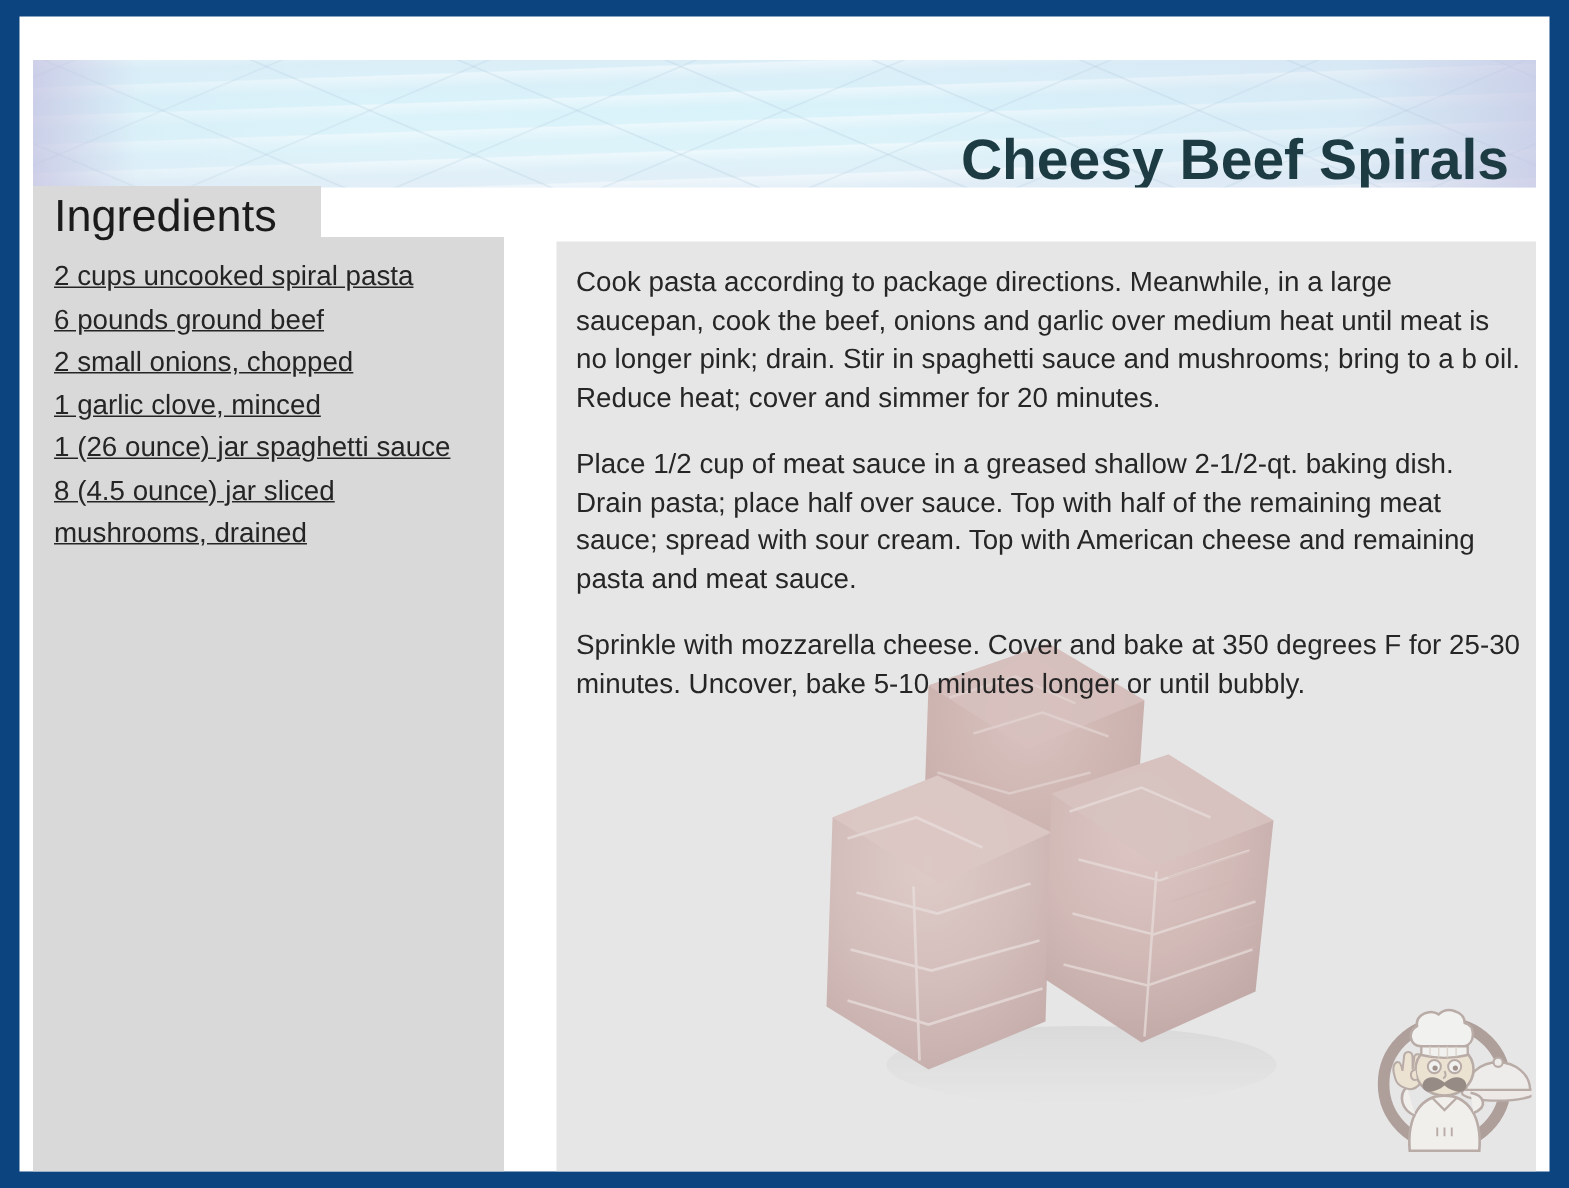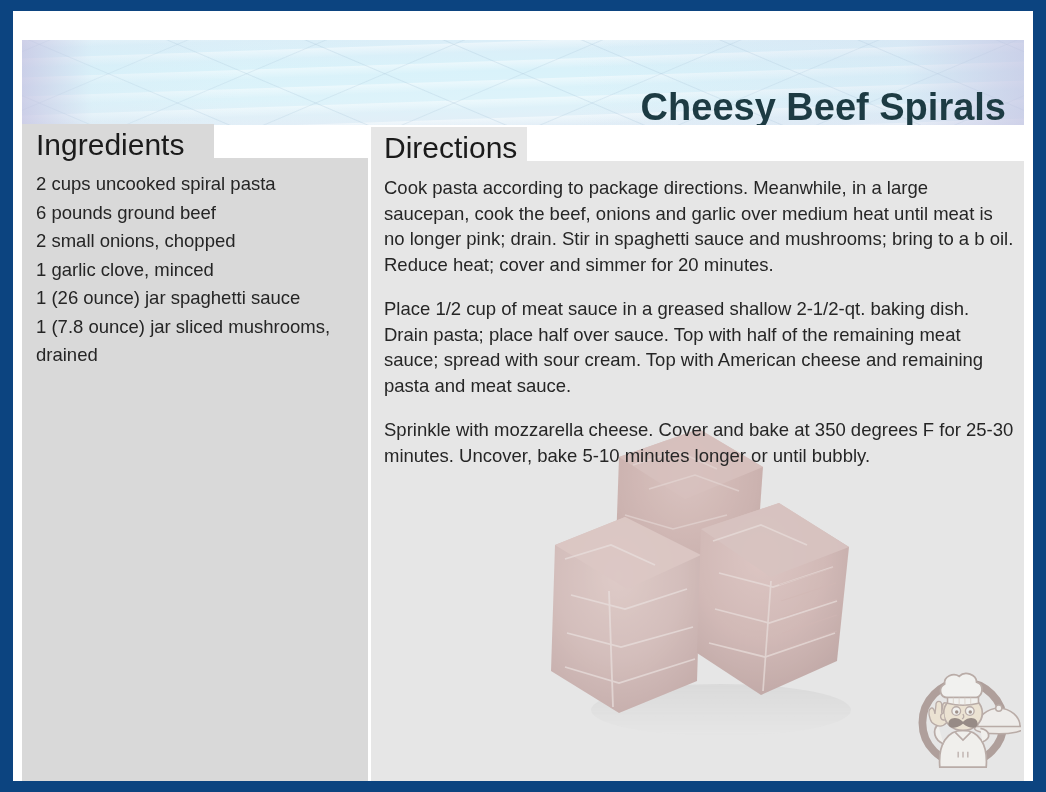--- a/index.html
+++ b/index.html
@@ -103,39 +103,39 @@
     font-size: 30px;
     line-height: 34px;
     color: #1b1b1b;
     white-space: nowrap;
   }
 
   
   #ingredients-panel {
     left: 9px;
     top: 113px;
-    width: 346px;
+    width: 314px;
     height: 657px;
   }
   #ingredients-panel .panel-body { background: #d9d9d9; }
   #ingredients-panel .panel-tab {
     width: 192px;
     background: #d9d9d9;
     padding-left: 14px;
   }
   .ingredients-list {
     position: absolute;
     left: 14px;
     top: 46px;
     right: 10px;
     font-size: 18.5px;
     line-height: 28.5px;
     color: #252525;
   }
-  .ingredients-list div { white-space: normal; }
+  .ingredients-list div { white-space: normal; text-decoration: underline; }
 
   
   #directions-panel {
     left: 358px;
     top: 116px;
     width: 653px;
     height: 654px;
   }
   #directions-panel .panel-body { background: #e6e6e6; }
   #directions-panel .panel-tab {
@@ -195,21 +195,21 @@
       <div class="panel-body"></div>
       <div class="panel-tab">
         <h2>Ingredients</h2>
       </div>
       <div class="ingredients-list">
         <div>2 cups uncooked spiral pasta</div>
         <div>6 pounds ground beef</div>
         <div>2 small onions, chopped</div>
         <div>1 garlic clove, minced</div>
         <div>1 (26 ounce) jar spaghetti sauce</div>
-        <div>1 (7.8 ounce) jar sliced mushrooms, drained</div>
+        <div>8 (4.5 ounce) jar sliced mushrooms, drained</div>
       </div>
     </div>
 
     <div class="panel" id="directions-panel">
       <div class="panel-body"></div>
 
       <svg class="beef-photo" viewBox="0 0 330 350">
         <defs>
           <radialGradient id="bgA" cx="45%" cy="30%" r="75%">
             <stop offset="0%" stop-color="#d8b3ad"></stop>
@@ -265,23 +265,20 @@
 
         <g stroke="#c08e88" stroke-width="1.2" fill="none" opacity="0.55">
           <path d="M230 190 L286 172"></path>
           <path d="M232 206 L287 188"></path>
           <path d="M234 222 L288 204"></path>
           <path d="M234 238 L288 220"></path>
           <path d="M234 254 L288 236"></path>
         </g>
       </svg>
 
-      <div class="panel-tab">
-        <h2>Directions</h2>
-      </div>
 
       <div class="directions-text">
         <p>Cook pasta according to package directions. Meanwhile, in a large saucepan, cook the beef, onions and garlic over medium heat until meat is no longer pink; drain. Stir in spaghetti sauce and mushrooms; bring to a b oil. Reduce heat; cover and simmer for 20 minutes.</p>
         <p>Place 1/2 cup of meat sauce in a greased shallow 2-1/2-qt. baking dish. Drain pasta; place half over sauce. Top with half of the remaining meat sauce; spread with sour cream. Top with American cheese and remaining pasta and meat sauce.</p>
         <p>Sprinkle with mozzarella cheese. Cover and bake at 350 degrees F for 25-30 minutes. Uncover, bake 5-10 minutes longer or until bubbly.</p>
       </div>
     </div>
 
     <svg class="chef-logo" viewBox="0 0 120 120">
 

